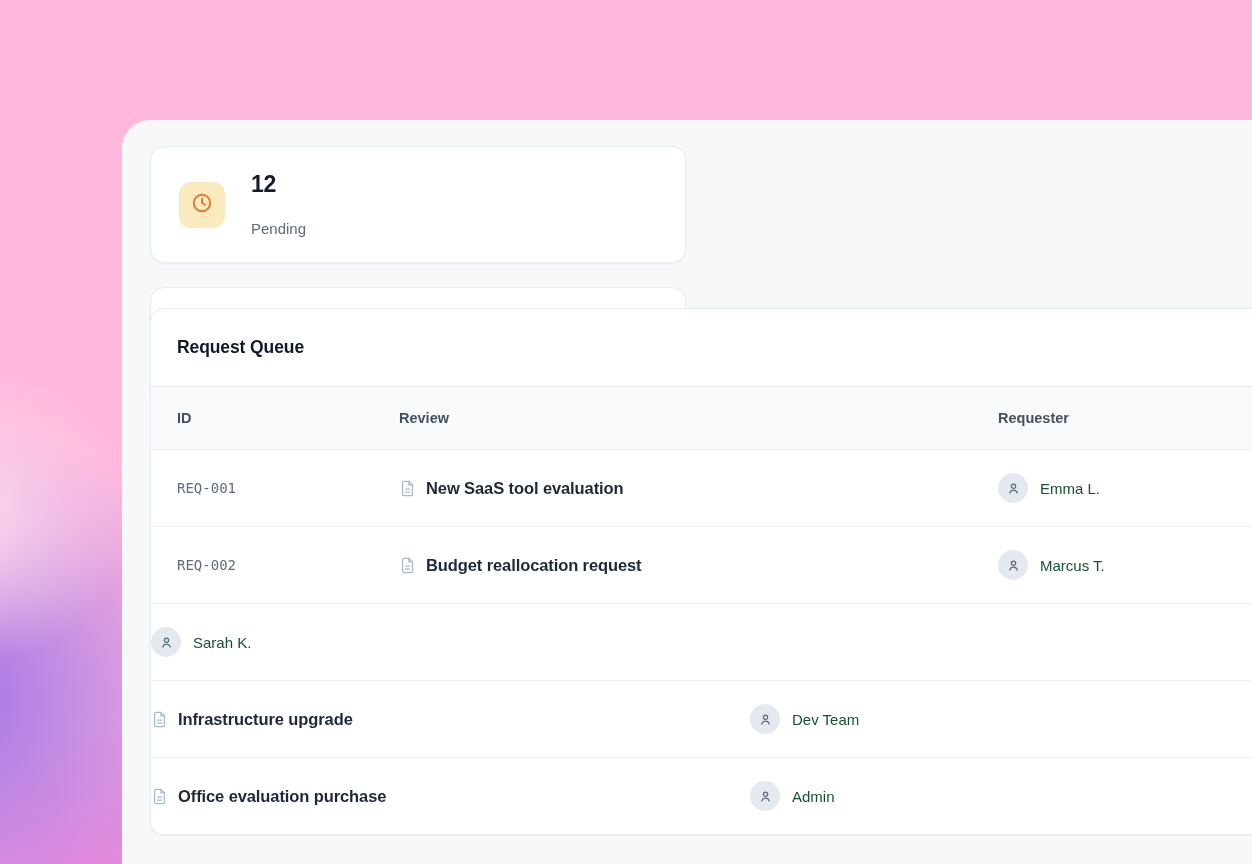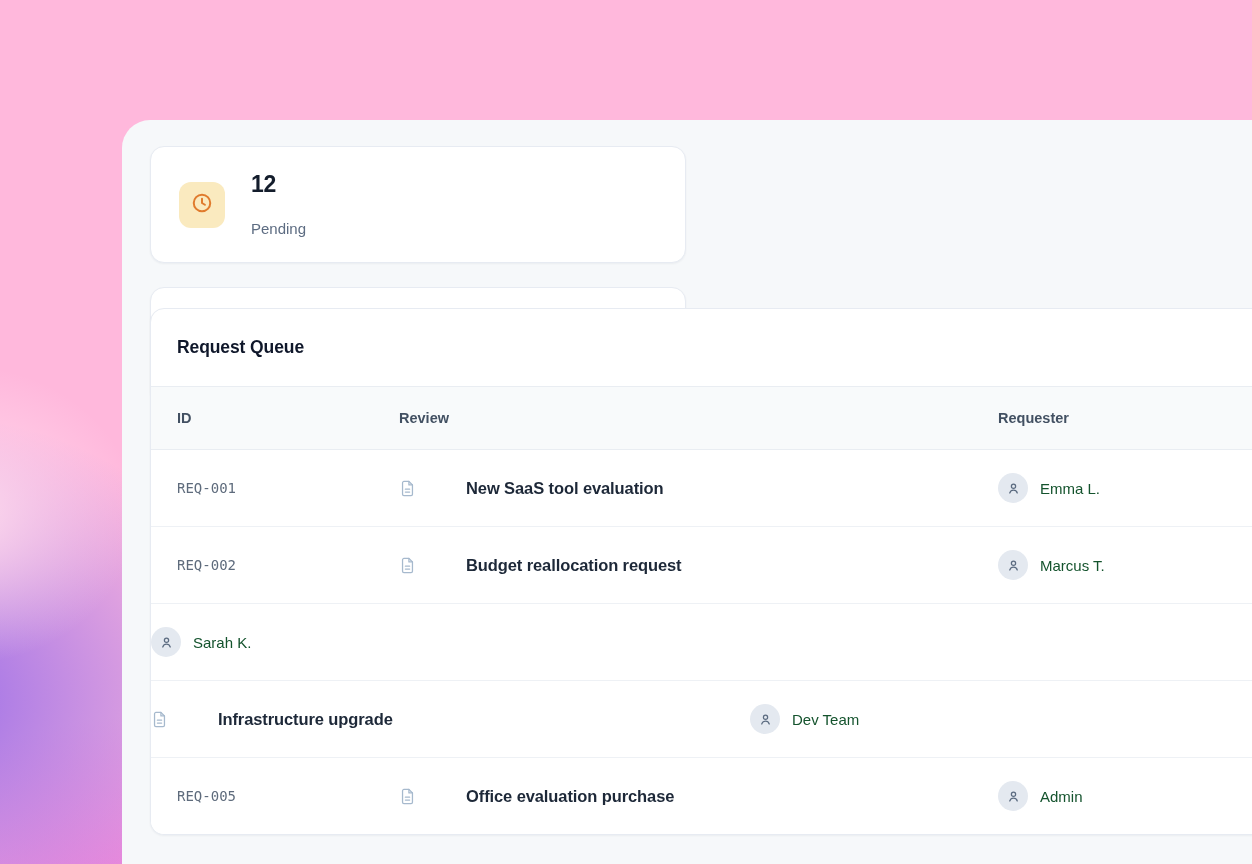--- a/index.html
+++ b/index.html
@@ -96,21 +96,21 @@
   .col-1 { width: 248px; box-sizing: border-box; padding-left: 26px; flex: none; }
   .col-2 { width: 599px; box-sizing: border-box; flex: none; display: flex; align-items: center; gap: 10px; }
   .col-3 { flex: 1; display: flex; align-items: center; gap: 12px; }
 
   .id-text {
     font-family: "DejaVu Sans Mono", monospace;
     font-size: 14px; color: #5e6b7c;
   }
   .req-text {
     font-size: 16.5px; font-weight: 700;
-    color: #1d2838; letter-spacing: -0.1px; margin-left: 40px;
+    color: #1d2838; letter-spacing: -0.1px;
   }
   .name-text { font-size: 15px; color: #14532d; }
 
   .doc-icon { display: flex; align-items: center; }
   .avatar {
     width: 30px; height: 30px;
     border-radius: 50%;
     background: #e4e9f0;
     display: flex; align-items: center; justify-content: center;
     flex: none;
@@ -241,23 +241,20 @@
         <svg width="15" height="15" viewBox="0 0 24 24" fill="none" stroke="#5b6b80" stroke-width="2" stroke-linecap="round" stroke-linejoin="round">
           <circle cx="12" cy="8.3" r="3.4"></circle>
           <path d="M6 19.2c.9-3 3.2-4.7 6-4.7s5.1 1.7 6 4.7"></path>
         </svg>
       </span>
       <span class="name-text">Dev Team</span>
     </div>
   </div>
 
   <div class="trow">
-    <div class="col-1">
-      <span class="id-text">REQ-005</span>
-    </div>
     <div class="col-2">
       <span class="doc-icon">
         <svg width="17" height="17" viewBox="0 0 24 24" fill="none" stroke="#a6b9cd" stroke-width="1.8" stroke-linecap="round" stroke-linejoin="round">
           <path d="M14 2H7a2 2 0 0 0-2 2v16a2 2 0 0 0 2 2h10a2 2 0 0 0 2-2V7z"></path>
           <path d="M14 2v5h5"></path>
           <path d="M9 13h6M9 17h6"></path>
         </svg>
       </span>
       <span class="req-text">Office evaluation purchase</span>
     </div>

